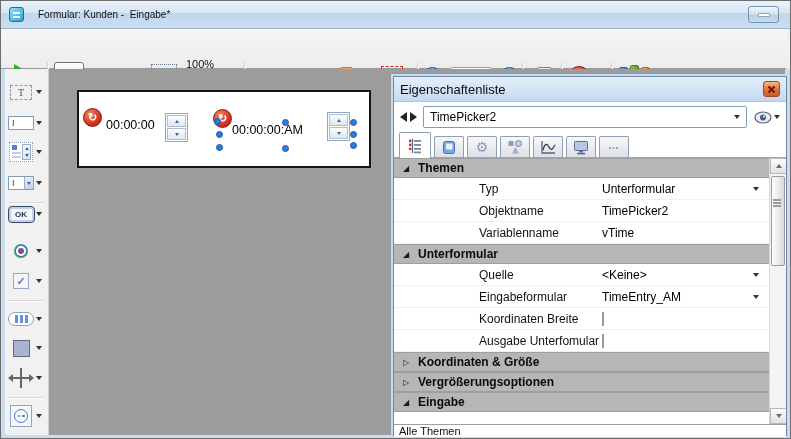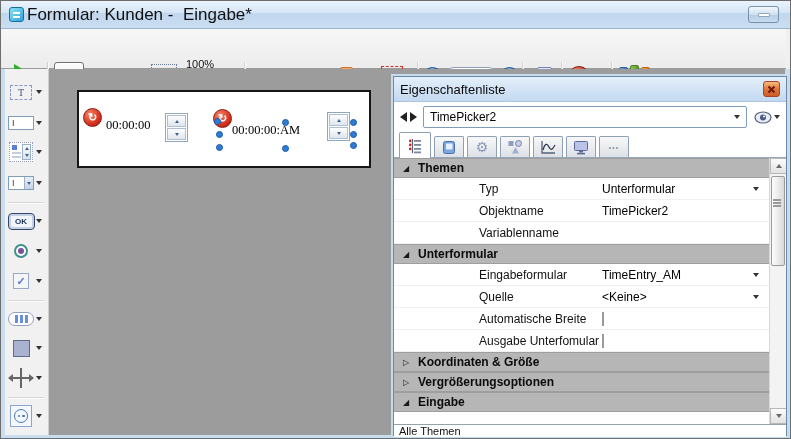--- a/index.html
+++ b/index.html
@@ -9,21 +9,21 @@
             background:#f0f0f0; overflow:hidden; }
 
   
   .titlebar { position:absolute; left:0; top:0; right:0; height:28px;
     background:linear-gradient(#eaf3fc 0%, #d4e5f6 45%, #c1d7ee 46%, #cadef2 100%);
     border-bottom:1px solid #9ab2cc; display:flex; align-items:center; }
   .title-icon { width:15px; height:15px; margin-left:8px; border-radius:3px;
     background:linear-gradient(135deg,#8ee2f6,#2da2da); border:1px solid #1b6d9e; position:relative; }
   .title-icon:before, .title-icon:after { content:""; position:absolute; left:3px; height:2px; width:7px; background:#fff; }
   .title-icon:before { top:4px; } .title-icon:after { top:8px; }
-  .title-text { margin-left:3px; font-size:17px; color:#101010; white-space:pre; }
+  .title-text { margin-left:14px; font-size:10px; color:#101010; white-space:pre; }
   .min-btn { position:absolute; right:11px; top:5px; width:31px; height:17px; border-radius:3px;
     border:1px solid #7791ad; background:linear-gradient(#f2f8fd,#cfe0ef 50%,#b5cde4 51%,#c8dcee);
     display:flex; align-items:center; justify-content:center; }
   .min-dash { width:12px; height:4px; background:#fdfdfd; border:1px solid #8fa6bd; border-radius:1px; }
 
   
   .toolbar { position:absolute; left:0; top:28px; right:4px; height:40px;
     background:linear-gradient(#f7f7f7,#ececec); border-bottom:1px solid #9b9b9b; }
   .tb { position:absolute; display:flex; align-items:center; justify-content:center; }
   .sep-v { position:absolute; top:33px; width:1px; height:28px; background:#d2d2d2; box-shadow:1px 0 0 #fbfbfb; }
@@ -111,21 +111,21 @@
   .ico-socket .c:before, .ico-socket .c:after { content:""; position:absolute; top:4.5px; width:2.5px; height:2.5px;
     border-radius:50%; background:#4a7ab5; }
   .ico-socket .c:before { left:2.5px; } .ico-socket .c:after { right:2.5px; }
 
   
   .form-rect { position:absolute; left:76px; top:89px; width:294px; height:78px;
     background:#fff; border:2px solid #161616; }
   .rot-icon { position:absolute; width:19px; height:19px; border-radius:50%; border:1px solid #8a1a0c;
     background:radial-gradient(circle at 35% 30%, #f3876a, #d5331f 60%, #9c1708);
     color:#fff; font-size:11px; font-weight:bold; line-height:17px; text-align:center; }
-  .time-text { position:absolute; font-size:12.5px; color:#000;font-family:Liberation Serif, serif; }
+  .time-text { position:absolute; font-size:12.5px; color:#000; }
   .spinner { position:absolute; width:23px; height:29px; border:1px solid #8fa8c0; background:#fff;
     display:flex; flex-direction:column; padding:1px; gap:1px; }
   .spinner .cell { flex:1; border:1px solid #aebfd4; background:linear-gradient(#fdfdfd,#dfe6ef);
     display:flex; align-items:center; justify-content:center; }
   .handle { position:absolute; width:7px; height:7px; border-radius:50%; background:#2f7cd6; border:1px solid #1c5aa8; }
 
   
   .panel { position:absolute; left:392px; top:75px; width:394px; height:360px;
     background:#fff; border:1px solid #6d89a8; box-shadow:0 0 0 2px #c7dbef; font-size:12px; }
   .p-header { height:25px; background:linear-gradient(#e4effb,#c3d9f1); border-bottom:1px solid #aec4da;
@@ -324,21 +324,21 @@
           <span class="ico-combo">
             <span class="txt">I</span>
             <span class="btn">
               <i class="t-d"></i>
             </span>
           </span>
         </span>
       <span class="dd tbx-dd"></span>
     </div>
     <div class="tbx-sep" style="top:133px;"></div>
-    <div class="tbx-item" style="top:139px;">
+    <div class="tbx-item" style="top:132px;">
       <span class="tbx-ico">
           <span class="ico-ok">OK</span>
         </span>
       <span class="dd tbx-dd"></span>
     </div>
     <div class="tbx-item" style="top:169px;">
       <span class="tbx-ico">
           <span class="ico-radio"></span>
         </span>
       <span class="dd tbx-dd"></span>
@@ -504,37 +504,38 @@
           <span class="pg-label">Typ</span>
           <span class="pg-value">Unterformular</span>
           <span class="dd pg-dd"></span>
         </div>
         <div class="pg-row">
           <span class="pg-label">Objektname</span>
           <span class="pg-value">TimePicker2</span>
         </div>
         <div class="pg-row">
           <span class="pg-label">Variablenname</span>
+          <span class="pg-value">vTime</span>
         </div>
         <div class="pg-section">
           <span class="sec-tri">◢</span>
           <span class="sec-label">Unterformular</span>
         </div>
         <div class="pg-row">
+          <span class="pg-label">Quelle</span>
+          <span class="pg-value">&lt;Keine&gt;</span>
+          <span class="dd pg-dd"></span>
+        </div>
+        <div class="pg-row">
           <span class="pg-label">Eingabeformular</span>
           <span class="pg-value">TimeEntry_AM</span>
           <span class="dd pg-dd"></span>
         </div>
         <div class="pg-row">
-          <span class="pg-label">Quelle</span>
-          <span class="pg-value">&lt;Keine&gt;</span>
-          <span class="dd pg-dd"></span>
-        </div>
-        <div class="pg-row">
-          <span class="pg-label">Automatische Breite</span>
+          <span class="pg-label">Koordinaten Breite</span>
           <span class="pg-value"><span class="pg-check"></span></span>
         </div>
         <div class="pg-row">
           <span class="pg-label">Ausgabe Unterfomular</span>
           <span class="pg-value"><span class="pg-check"></span></span>
         </div>
         <div class="pg-section">
           <span class="sec-tri">▷</span>
           <span class="sec-label">Koordinaten &amp; Größe</span>
         </div>

